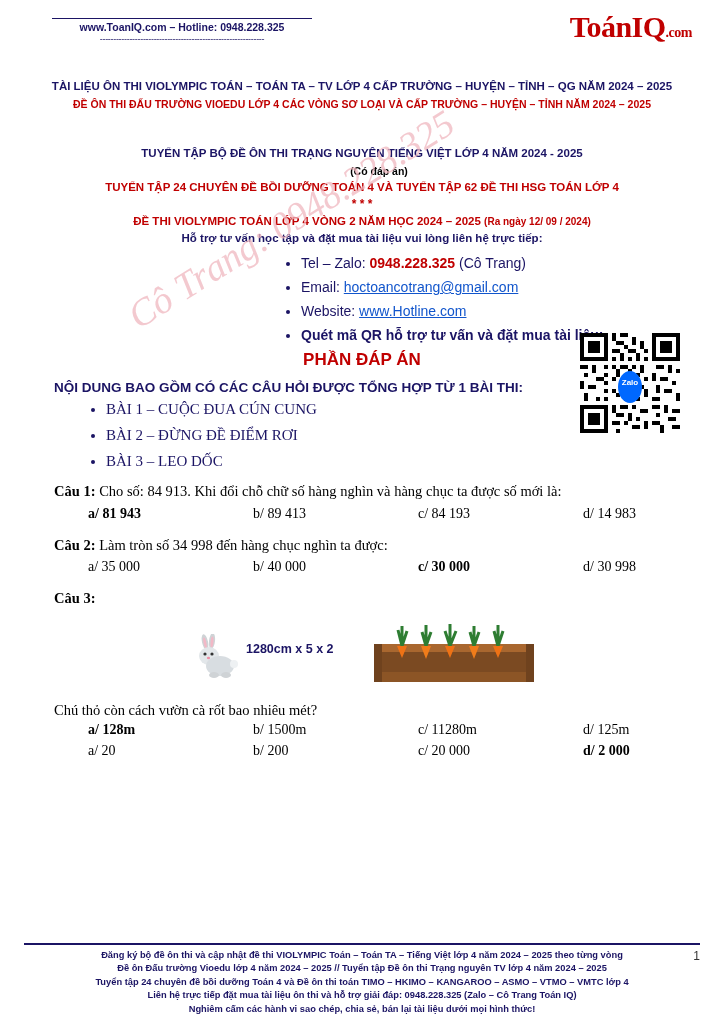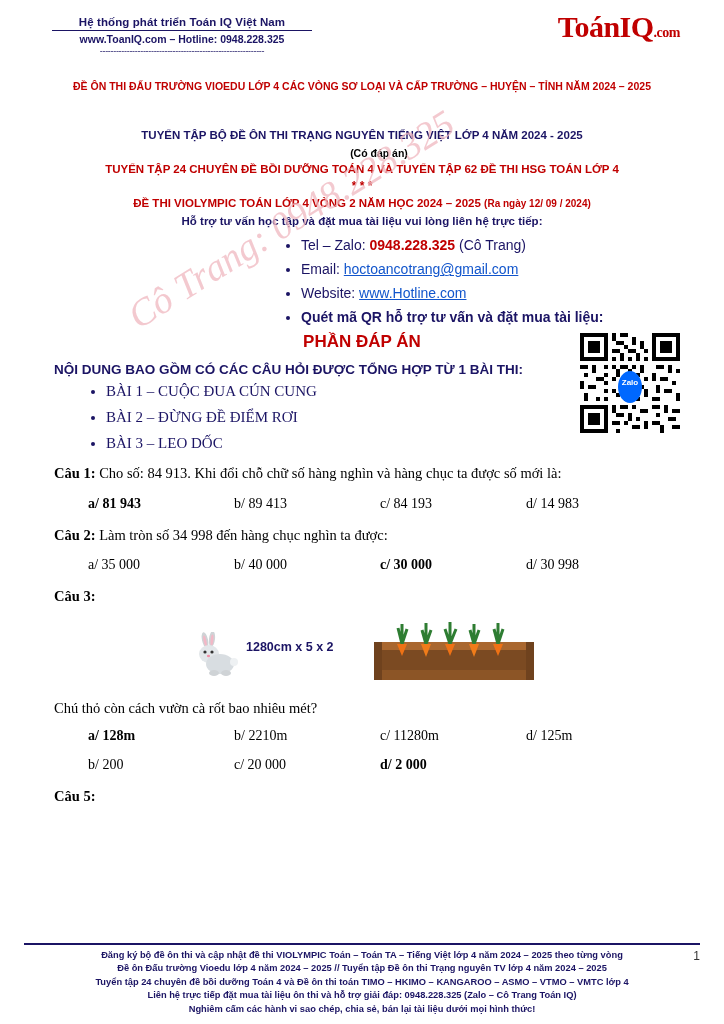--- a/index.html
+++ b/index.html
@@ -52,21 +52,21 @@
     color: #1b1464;
   }
   .hdr-left .dashes {
     font-size: 9px;
     color: #1b1464;
     letter-spacing: -0.3px;
     margin-top: 1px;
   }
   .logo {
     position: absolute;
-    right: 44px;
+    right: 32px;
     top: 10px;
     font-family: "Liberation Serif", serif;
     font-weight: bold;
     font-size: 30px;
     color: #c00000;
     letter-spacing: -0.5px;
   }
   .logo .dotcom {
     font-size: 14px;
     color: #c00000;
@@ -168,22 +168,23 @@
   
   .q-block {
     margin: 0 0 0 54px;
     font-size: 14.5px;
     line-height: 1.5;
   }
   .q-head { margin-top: 11px; }
   .q-label { font-weight: bold; }
   .opts {
     display: flex;
-    margin-top: 8px;
+    margin-top: 0;
     padding-left: 34px;
+    gap: 24px;
   }
   .opt {
     width: 146px;
     font-size: 14px;
   }
   .opt.correct { font-weight: bold; }
 
   
   .figure {
     position: relative;
@@ -267,31 +268,31 @@
   }
   ul { list-style-type: disc; }
 </style>
 </head>
 <body>
 
 <div class="page">
 
   <div class="header">
     <div class="hdr-left">
-      <div class="l1">Hệ thống phát triển Toán IQ Việt Nam</div>
       <div class="rule"></div>
       <div class="l2">www.ToanIQ.com  –  Hotline: 0948.228.325</div>
       <div class="dashes">-------------------------------------------------------------</div>
     </div>
     <div class="logo">
       <span>ToánIQ</span><span class="dotcom">.com</span>
     </div>
   </div>
 
   <div class="titles">
+    <div class="t-line t1">TÀI LIỆU ÔN THI VIOLYMPIC TOÁN – TOÁN TA – TV LỚP 4 CẤP TRƯỜNG – HUYỆN – TỈNH – QG NĂM 2024 – 2025</div>
     <div class="t-line t2">ĐỀ ÔN THI ĐẤU TRƯỜNG VIOEDU LỚP 4 CÁC VÒNG SƠ LOẠI VÀ CẤP TRƯỜNG – HUYỆN – TỈNH NĂM 2024 – 2025</div>
     <div class="t-line t3">TUYỂN TẬP BỘ ĐỀ ÔN THI TRẠNG NGUYÊN TIẾNG VIỆT LỚP 4 NĂM 2024 - 2025</div>
     <div class="t-line t4">(Có đáp án)</div>
     <div class="t-line t5">TUYỂN TẬP 24 CHUYÊN ĐỀ BỒI DƯỠNG TOÁN 4 VÀ TUYỂN TẬP 62 ĐỀ THI HSG TOÁN LỚP 4</div>
     <div class="stars">* * *</div>
     <div class="t-line t6">
       <span>ĐỀ THI VIOLYMPIC TOÁN LỚP 4 VÒNG 2 NĂM HỌC 2024 – 2025</span>
       <span class="small">(Ra ngày 12/ 09 / 2024)</span>
     </div>
     <div class="t-line t7">Hỗ trợ tư vấn học tập và đặt mua tài liệu vui lòng liên hệ trực tiếp:</div>
@@ -505,39 +506,35 @@
         </g>
       </g>
     </svg>
   </div>
 
   <div class="caption">Chú thỏ còn cách vườn cà rốt bao nhiêu mét?</div>
 
   <div class="q-block">
     <div class="opts">
       <div class="opt correct">a/ 128m</div>
-      <div class="opt">b/ 2210m</div>
+      <div class="opt">b/ 1500m</div>
       <div class="opt">c/ 11280m</div>
       <div class="opt">d/ 125m</div>
     </div>
   </div>
 
   <div class="q-block">
     <div class="opts">
+      <div class="opt">a/ 20</div>
       <div class="opt">b/ 200</div>
       <div class="opt">c/ 20 000</div>
       <div class="opt correct">d/ 2 000</div>
     </div>
   </div>
 
-  <div class="q-block">
-    <div class="q-head">
-      <span class="q-label">Câu 5:</span><span></span>
-    </div>
-  </div>
 
   <div class="watermark">Cô Trang: 0948.228.325</div>
 
   <div class="footer">
     <div class="divider"></div>
     <div class="pagenum">1</div>
     <div class="ftxt">Đăng ký bộ đề ôn thi và cập nhật đề thi VIOLYMPIC Toán – Toán TA – Tiếng Việt lớp 4 năm 2024 – 2025 theo từng vòng</div>
     <div class="ftxt">Đề ôn Đấu trường Vioedu lớp 4 năm 2024 – 2025 // Tuyển tập Đề ôn thi Trạng nguyên TV lớp 4 năm 2024 – 2025</div>
     <div class="ftxt">Tuyển tập 24 chuyên đề bồi dưỡng Toán 4 và Đề ôn thi toán TIMO – HKIMO – KANGAROO – ASMO – VTMO – VMTC lớp 4</div>
     <div class="ftxt">Liên hệ trực tiếp đặt mua tài liệu ôn thi và hỗ trợ giải đáp: 0948.228.325 (Zalo – Cô Trang Toán IQ)</div>

